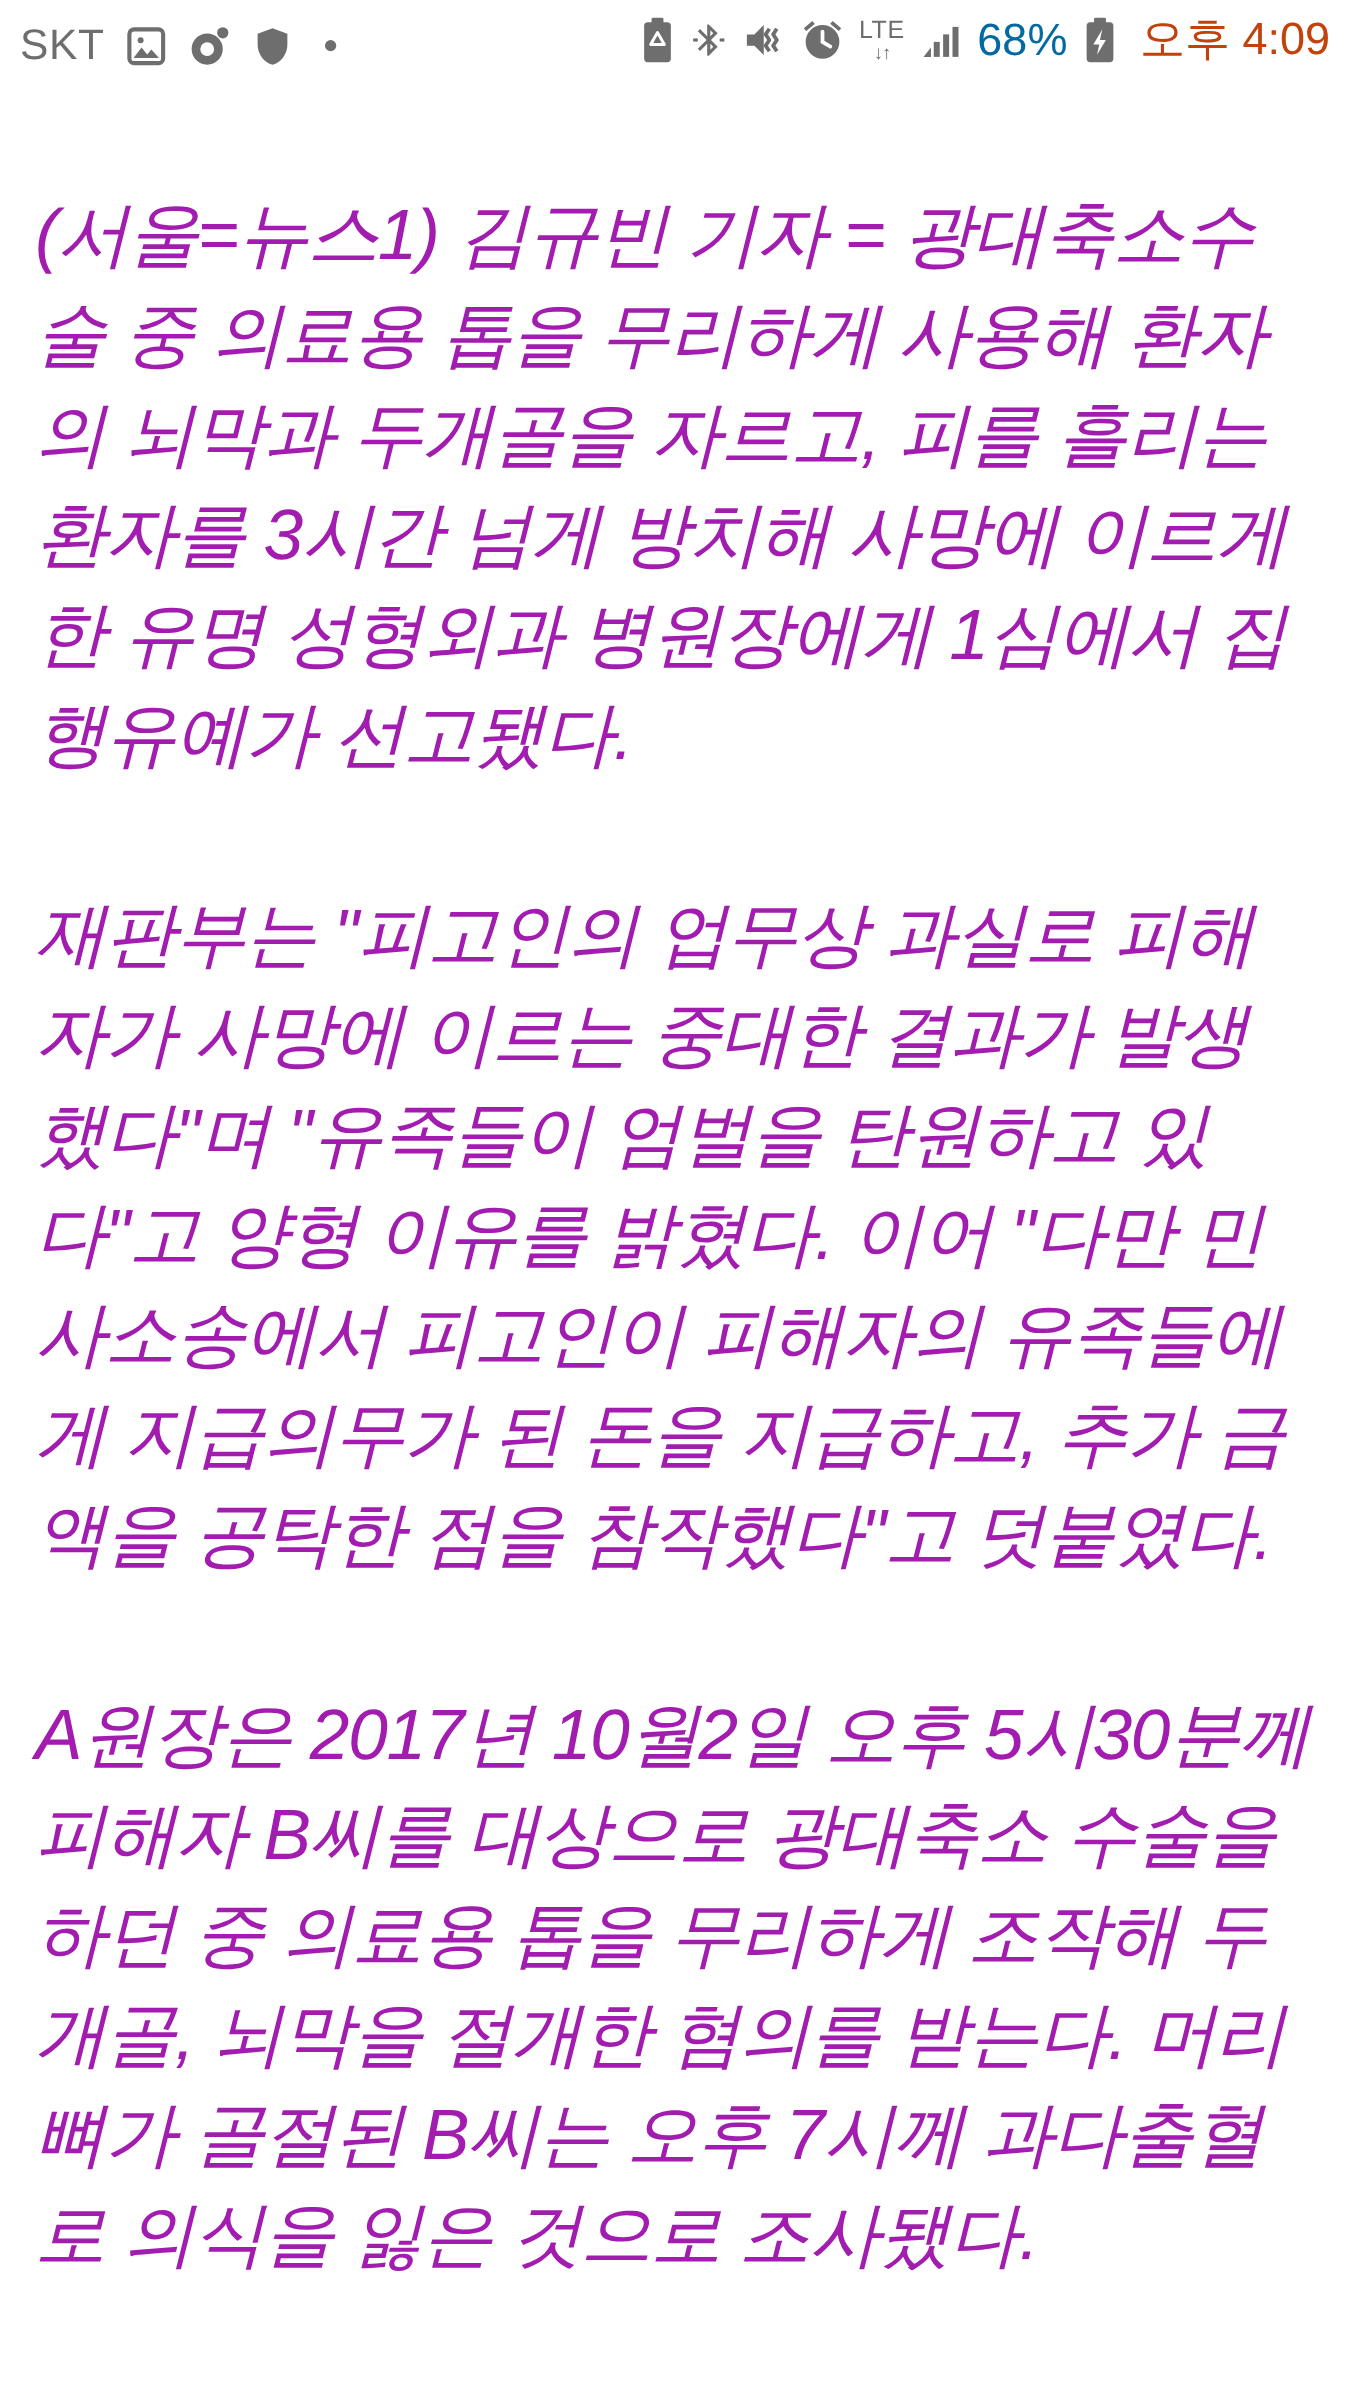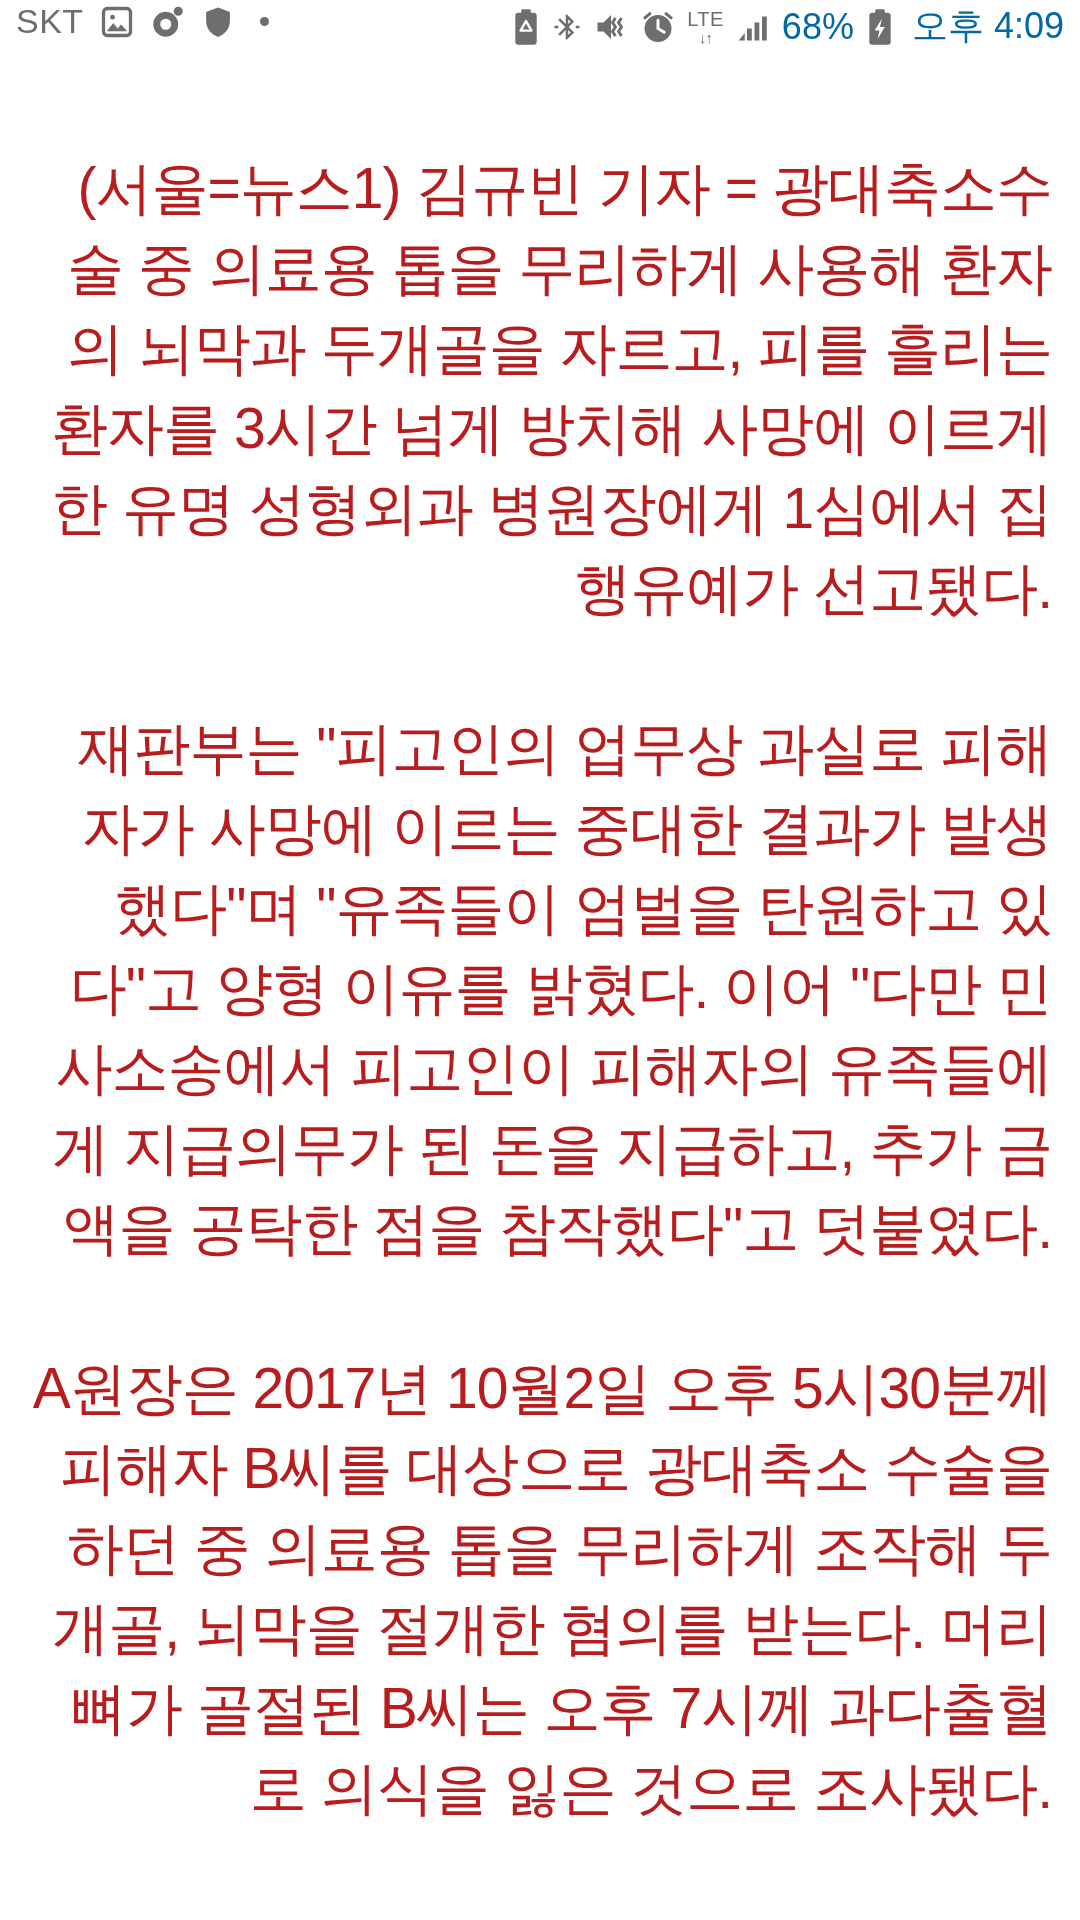--- a/index.html
+++ b/index.html
@@ -10,21 +10,21 @@
     height: 1920px;
     overflow: hidden;
     font-family: "Liberation Sans", "DejaVu Sans", sans-serif;
   }
 
   
   .status-bar {
     height: 56px;
     display: flex;
     justify-content: space-between;
-    align-items: flex-start;
+    align-items: flex-end;
     padding: 2px 16px 0 16px;
     color: #6e6e6e;
     background: #ffffff;
     box-sizing: border-box;
   }
   .sb-group {
     display: flex;
     align-items: center;
   }
   .sb-left  { gap: 15px; }
@@ -57,38 +57,39 @@
     font-size: 15px;
     margin-top: 1px;
     letter-spacing: -1px;
   }
   .sb-text {
     font-size: 36px;
     color: #0369a1;
   }
   .sb-time {
     font-size: 36px;
-    color: #0369a1;
+    color: #c2410c;
     margin-left: 6px;
     white-space: nowrap;
   }
 
   
   .article {
     padding: 92px 28px 0 28px;
     box-sizing: border-box;
   }
   .article p {
     margin: 0 0 80px 0;
     font-size: 57px;
     line-height: 80px;
     letter-spacing: -1px;
-    color: #b91c1c;
+    color: #a21caf;
     word-break: break-all;
-    text-align: right;
+    text-align: left;
+    font-style: italic;
   }
 </style>
 </head>
 <body>
 
 <div class="status-bar">
 
   <div class="sb-group sb-left">
     <span class="carrier">SKT</span>
 

